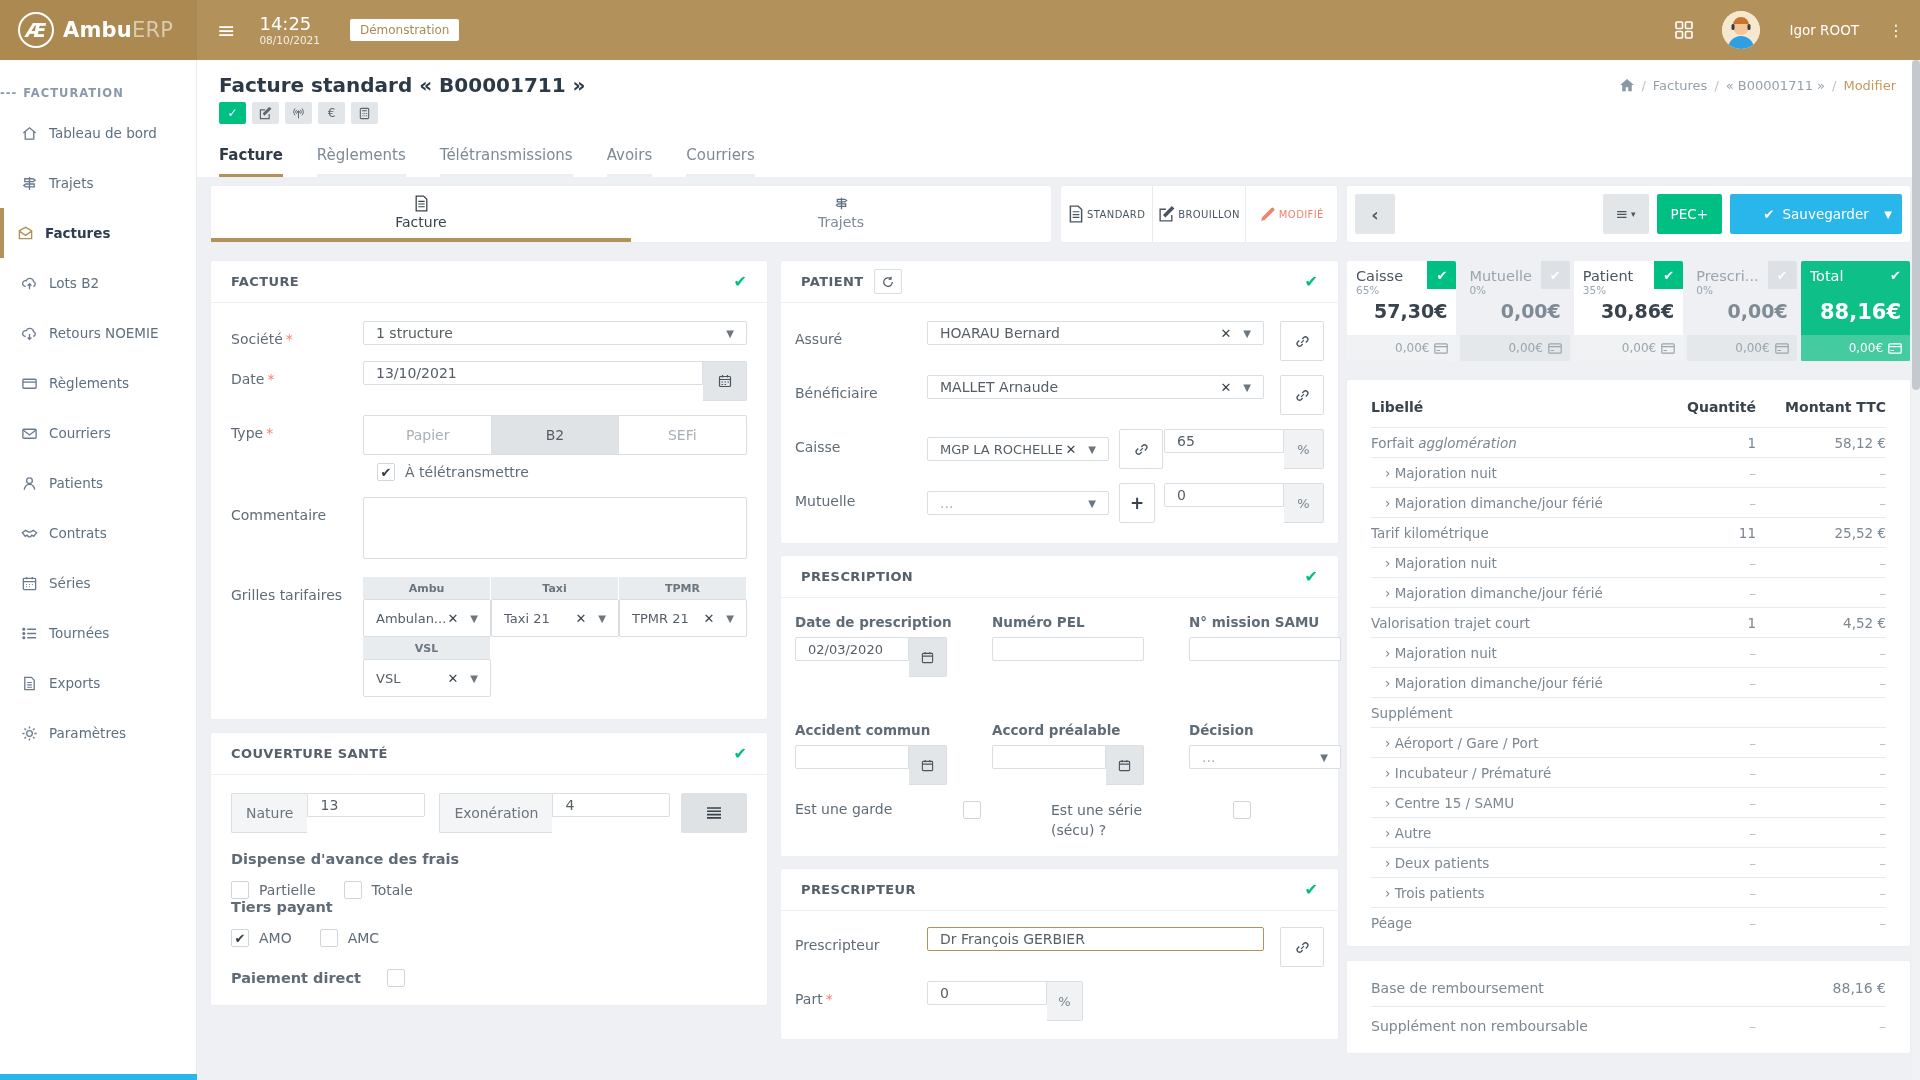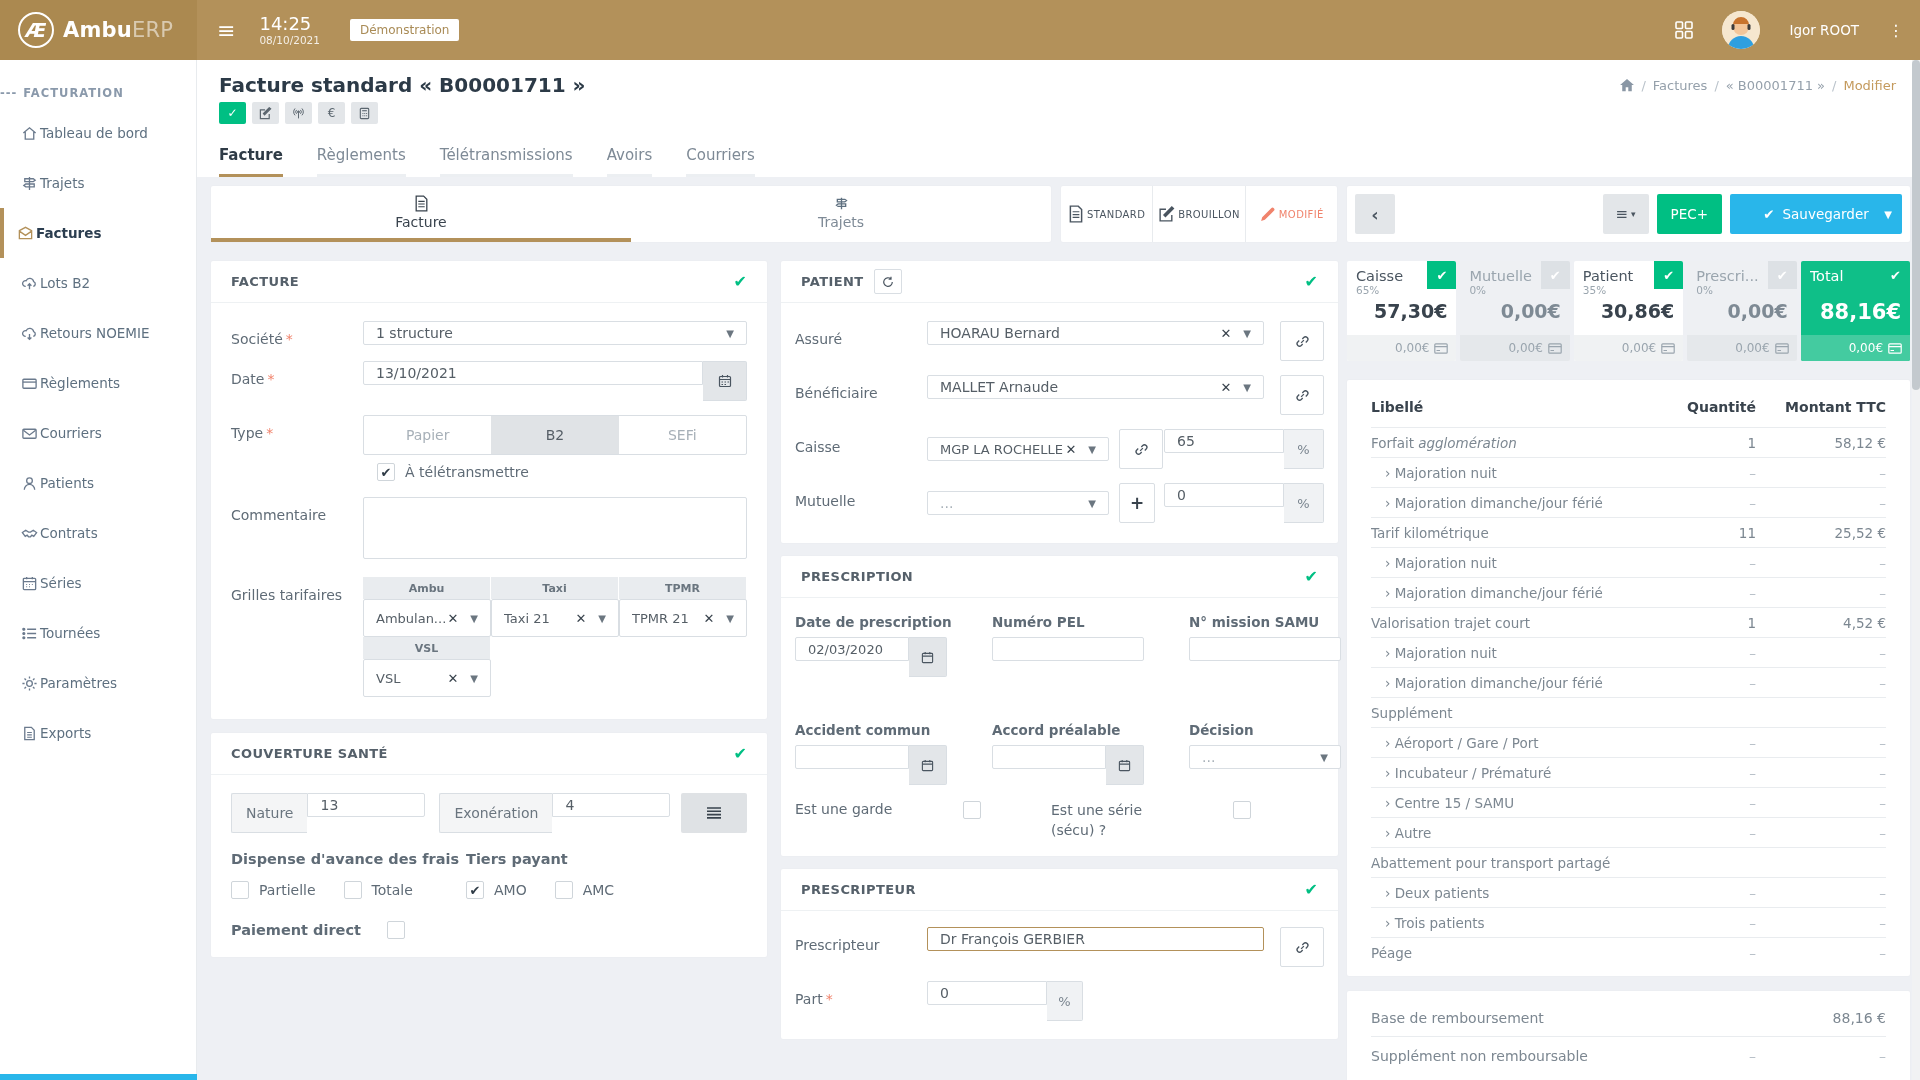--- a/index.html
+++ b/index.html
@@ -23,21 +23,21 @@
   .hdr-right { margin-left:auto; display:flex; align-items:center; gap:29px; padding-right:16px; }
   .grid-ic { width:18px; height:18px; }
   .avatar { width:38px; height:38px; border-radius:50%; background:#f6e7cf; overflow:hidden; flex:none; }
   .uname { font-size:13.5px; }
   .vdots { font-size:16px; letter-spacing:0; }
 
   
   .sidebar { position:absolute; left:0; top:60px; bottom:0; width:197px; background:#fff; border-right:1px solid #e8ebee; z-index:20; }
   .side-section { margin:26px 0 8px 0; font-size:11.5px; font-weight:bold; letter-spacing:1px; color:#8a99ab; display:flex; align-items:center; }
   .side-section::before { content:"---"; letter-spacing:1px; margin-right:6px; color:#8a99ab; }
-  .side-item { height:50px; display:flex; align-items:center; gap:2px; padding-left:17px; font-size:13.5px; color:#5e7080; cursor:pointer;
+  .side-item { height:50px; display:flex; align-items:center; gap:11px; padding-left:17px; font-size:13.5px; color:#5e7080; cursor:pointer;
                border-left:4px solid transparent; }
   .side-item svg { flex:none; stroke:#6b7a8d; }
   .side-item.active { border-left-color:#b3915a; font-weight:bold; color:#2c3e50; padding-left:13px; }
   .side-item.active svg { stroke:#b3915a; }
   .side-strip { position:absolute; left:0; bottom:0; width:197px; height:6px; background:#29b6ea; }
 
   
   .topband { position:absolute; left:197px; top:60px; width:1723px; height:117px; background:#fff; z-index:10; }
   .page-title { position:absolute; left:22px; top:13px; font-size:20px; font-weight:bold; color:#2c3a47; }
   .title-actions { position:absolute; left:22px; top:42px; display:flex; gap:6px; }
@@ -128,21 +128,21 @@
               display:flex; align-items:center; justify-content:center; cursor:pointer; }
 
   
   .cov-row { display:flex; align-items:center; margin-bottom:18px; }
   .lab-box { height:40px; background:#f4f5f6; border:1px solid #d9dee3; border-right:none; border-radius:2px 0 0 2px;
              display:flex; align-items:center; padding:0 14px; font-size:14px; color:#6a757f; }
   .cov-grp { display:flex; height:40px; }
   .cov-grp .inp { width:118px; border-radius:0 2px 2px 0; }
   .list-btn { width:66px; height:40px; background:#dfe2e5; border-radius:2px; margin-left:auto;
               display:flex; align-items:center; justify-content:center; color:#39434d; cursor:pointer; }
-  .cov-two { display:flex; }
+  .cov-two { display:flex;flex-direction:column; }
   .cov-c1 { width:235px; flex:none; }
   .boldlab { font-size:14.5px; font-weight:bold; color:#5f6b76; margin-bottom:14px; }
 
   
   .presc-grid { display:grid; grid-template-columns:152px 152px 152px; column-gap:15px; row-gap:14px;gap:45px; }
   .plab { font-size:13.5px; font-weight:bold; color:#5f6b76; margin-bottom:7px; white-space:nowrap; }
   .presc-checkline { display:flex; align-items:flex-start; margin-top:16px; font-size:14px; color:#5f6b76; }
 
   
   .sum-row { display:flex; gap:4px; }
@@ -296,31 +296,31 @@
     <svg width="17" height="17" viewBox="0 0 18 18" fill="none" stroke-width="1.4">
         <path d="M6.5 4.5 H16 M6.5 9 H16 M6.5 13.5 H16"></path>
         <circle cx="3" cy="4.5" r="1" fill="#6b7a8d"></circle>
         <circle cx="3" cy="9" r="1" fill="#6b7a8d"></circle>
         <circle cx="3" cy="13.5" r="1" fill="#6b7a8d"></circle>
       </svg>
     <span>Tournées</span>
   </div>
   <div class="side-item">
     <svg width="17" height="17" viewBox="0 0 18 18" fill="none" stroke-width="1.4">
+        <path d="M4 2.5 H11 L14 5.5 V15.5 H4 Z"></path>
+        <path d="M6.5 8 H11.5 M6.5 10.5 H11.5 M6.5 13 H11.5" stroke-width="1.2"></path>
+      </svg>
+    <span>Exports</span>
+  </div>
+  <div class="side-item">
+    <svg width="17" height="17" viewBox="0 0 18 18" fill="none" stroke-width="1.4">
         <circle cx="9" cy="9" r="3"></circle>
         <path d="M9 1.5 V3.8 M9 14.2 V16.5 M1.5 9 H3.8 M14.2 9 H16.5 M3.7 3.7 L5.3 5.3 M12.7 12.7 L14.3 14.3 M14.3 3.7 L12.7 5.3 M5.3 12.7 L3.7 14.3"></path>
       </svg>
     <span>Paramètres</span>
-  </div>
-  <div class="side-item">
-    <svg width="17" height="17" viewBox="0 0 18 18" fill="none" stroke-width="1.4">
-        <path d="M4 2.5 H11 L14 5.5 V15.5 H4 Z"></path>
-        <path d="M6.5 8 H11.5 M6.5 10.5 H11.5 M6.5 13 H11.5" stroke-width="1.2"></path>
-      </svg>
-    <span>Exports</span>
   </div>
   <div class="side-strip"></div>
 </div>
 
 <div class="topband">
   <div class="page-title">Facture standard « B00001711 »</div>
   <div class="title-actions">
     <div class="ta-btn green">
         <span>✓</span>
       </div>
@@ -893,25 +893,20 @@
       <div class="trow ind">
         <div class="t-l">Centre 15 / SAMU</div>
         <div class="t-q dash">–</div>
         <div class="t-a dash">–</div>
       </div>
       <div class="trow ind">
         <div class="t-l">Autre</div>
         <div class="t-q dash">–</div>
         <div class="t-a dash">–</div>
       </div>
-      <div class="trow">
-        <div class="t-l">Abattement pour transport partagé</div>
-        <div class="t-q"></div>
-        <div class="t-a"></div>
-      </div>
       <div class="trow ind">
         <div class="t-l">Deux patients</div>
         <div class="t-q dash">–</div>
         <div class="t-a dash">–</div>
       </div>
       <div class="trow ind">
         <div class="t-l">Trois patients</div>
         <div class="t-q dash">–</div>
         <div class="t-a dash">–</div>
       </div>

